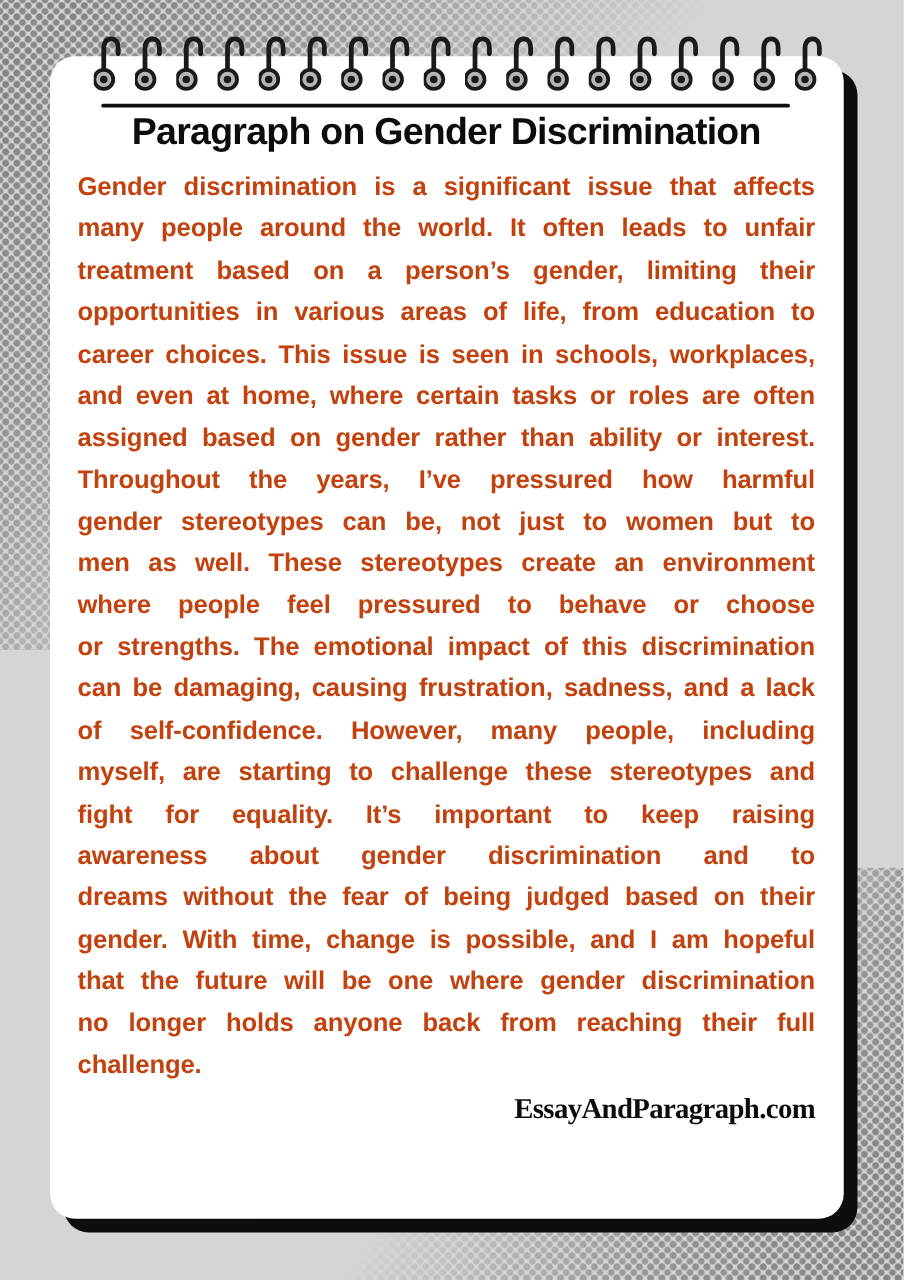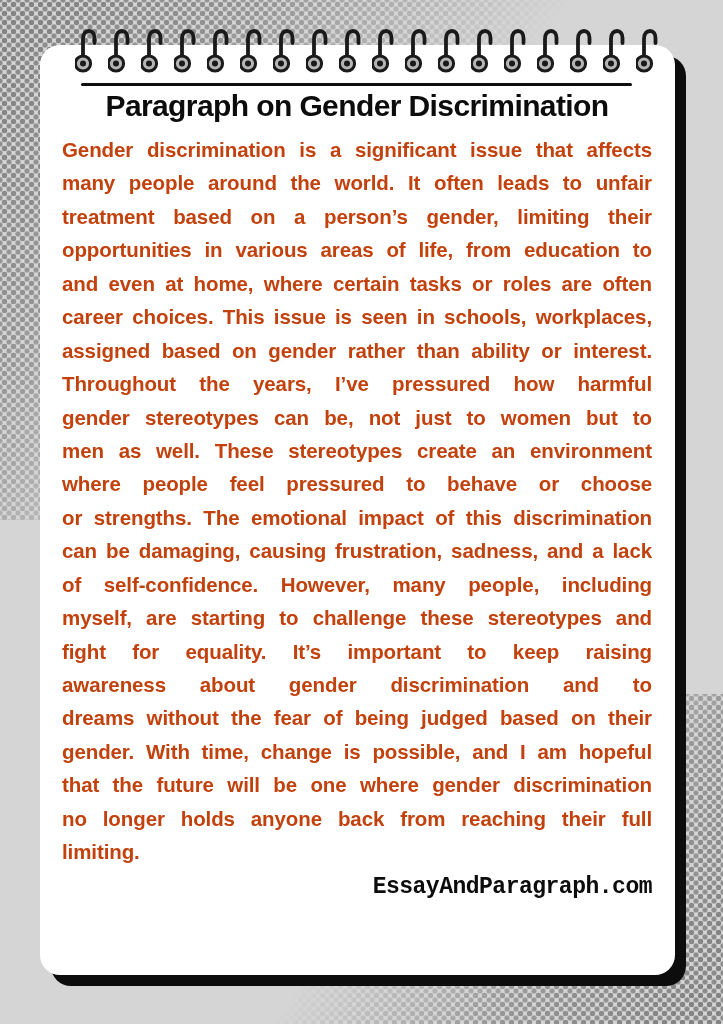--- a/index.html
+++ b/index.html
@@ -81,21 +81,21 @@
     white-space:nowrap;
     overflow:hidden;
   }
   .pline.last{
     text-align:left;
     text-align-last:left;
   }
   .footer-brand{
     margin-top:4px;
     text-align:right;
-    font-family:Liberation Mono, monospace;
+    font-family:Liberation Serif, serif;
     font-weight:bold;
     font-size:23px;line-height:28px;
     letter-spacing:-0.5px;
     color:#0c0c0c;
   }
 </style>
 </head>
 <body>
 
 <div class="ht ht-tl"></div>
@@ -230,33 +230,33 @@
         </svg>
       </span>
     </div>
   <div class="title-rule"></div>
   <div class="page-title">Paragraph on Gender Discrimination</div>
   <div class="para">
       <div class="pline">Gender discrimination is a significant issue that affects</div>
       <div class="pline">many people around the world. It often leads to unfair</div>
       <div class="pline">treatment based on a person’s gender, limiting their</div>
       <div class="pline">opportunities in various areas of life, from education to</div>
+      <div class="pline">career choices. This issue is seen in schools, workplaces,</div>
       <div class="pline">and even at home, where certain tasks or roles are often</div>
-      <div class="pline">career choices. This issue is seen in schools, workplaces,</div>
       <div class="pline">assigned based on gender rather than ability or interest.</div>
       <div class="pline">Throughout the years, I’ve pressured how harmful</div>
       <div class="pline">gender stereotypes can be, not just to women but to</div>
       <div class="pline">men as well. These stereotypes create an environment</div>
       <div class="pline">where people feel pressured to behave or choose</div>
       <div class="pline">or strengths. The emotional impact of this discrimination</div>
       <div class="pline">can be damaging, causing frustration, sadness, and a lack</div>
       <div class="pline">of self-confidence. However, many people, including</div>
       <div class="pline">myself, are starting to challenge these stereotypes and</div>
       <div class="pline">fight for equality. It’s important to keep raising</div>
       <div class="pline">awareness about gender discrimination and to</div>
       <div class="pline">dreams without the fear of being judged based on their</div>
       <div class="pline">gender. With time, change is possible, and I am hopeful</div>
       <div class="pline">that the future will be one where gender discrimination</div>
       <div class="pline">no longer holds anyone back from reaching their full</div>
-      <div class="pline last">limiting.</div>
+      <div class="pline last">challenge.</div>
     </div>
   <div class="footer-brand">EssayAndParagraph.com</div>
 </div>
 
 </body></html>

